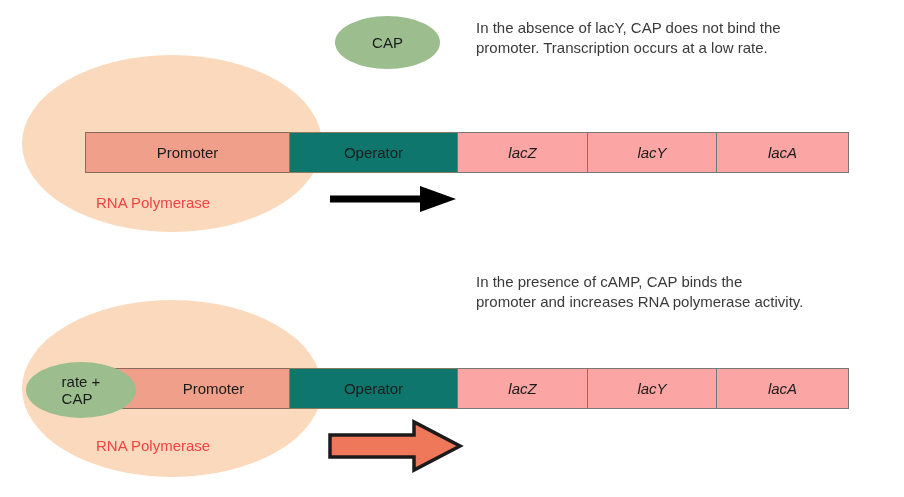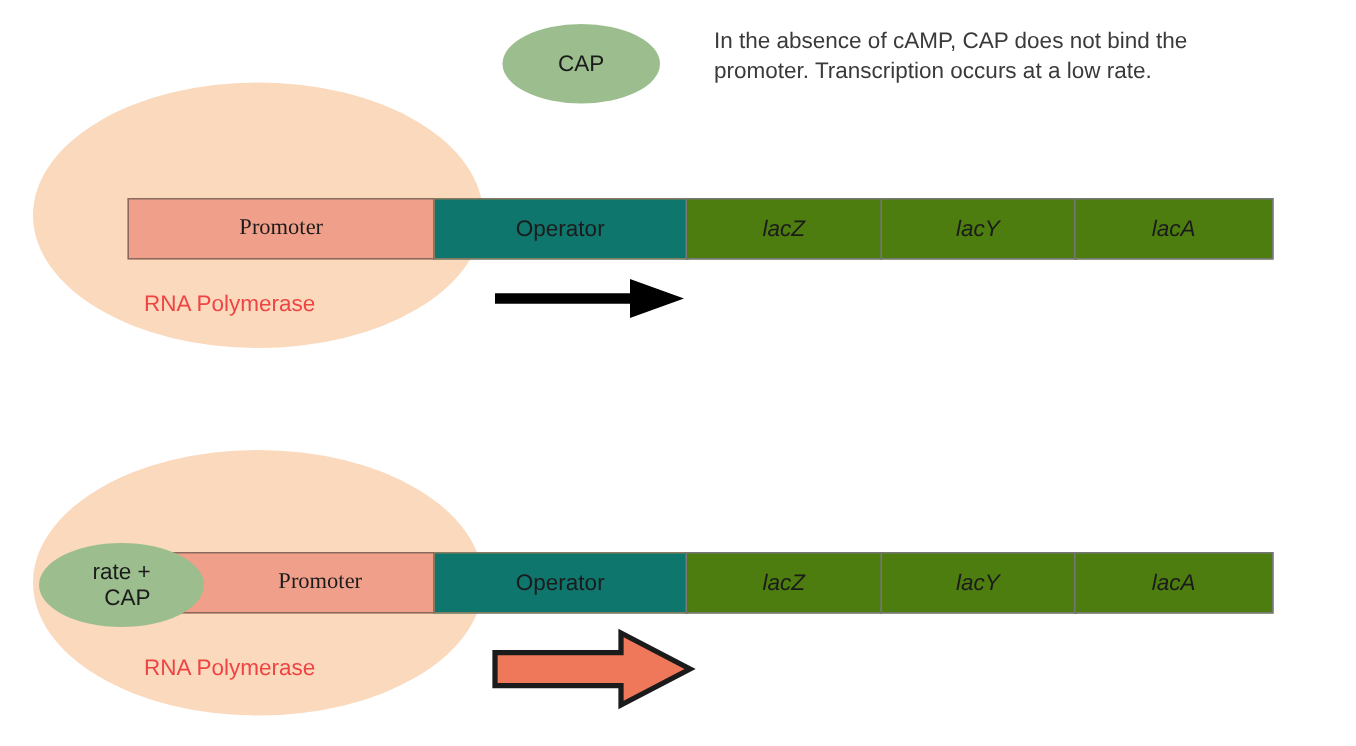--- a/index.html
+++ b/index.html
@@ -25,21 +25,21 @@
     border-radius: 50%;
   }
 
   
   .protein-oval {
     background: #9CBE8E;
     border-radius: 50%;
     display: flex;
     align-items: center;
     justify-content: center;
-    text-align: right;
+    text-align: left;
     color: #1b1b1b;
     font-size: 15px;
     line-height: 17px;
   }
 
   
   .operon-bar {
     display: flex;
     align-items: stretch;
     box-sizing: border-box;
@@ -47,31 +47,31 @@
   .segment {
     box-sizing: border-box;
     border: 1.5px solid #6e6e6e;
     display: flex;
     align-items: center;
     justify-content: center;
     font-size: 15px;
     color: #1b1b1b;
     margin-left: -1.5px;
   }
-  .segment:first-child { margin-left: 0; font-family: Liberation Serif, serif; }
+  .segment:first-child { margin-left: 0; }
   .segment.promoter {
     background: #F0A08A;
     border-color: #8a6a5e;
   }
   .segment.operator {
     background: #0f766e;
     border-color: #8a7a5e;
   }
   .segment.gene {
-    background: #4d7c0f;
+    background: #fca5a5;
     border-color: #777777;
     font-style: italic;
   }
 
   
   .blob-label {
     font-size: 15px;
     color: #ef4444;
     white-space: nowrap;
   }
@@ -92,21 +92,21 @@
 <body>
 
 <div id="canvas">
 
   <div class="abs polymerase-blob" style="left:22px; top:55px; width:300px; height:177px;"></div>
 
   <div class="abs protein-oval" style="left:335px; top:16px; width:105px; height:53px;">
     <span>CAP</span>
   </div>
 
-  <div class="abs description" style="left:476px; top:18px; width:330px;">In the absence of cAMP, CAP does not bind the promoter. Transcription occurs at a low rate.</div>
+  <div class="abs description" style="left:476px; top:18px; width:330px;">In the absence of lacY, CAP does not bind the promoter. Transcription occurs at a low rate.</div>
 
   <div class="abs operon-bar" style="left:85px; top:132px; width:765px; height:41px;">
     <div class="segment promoter" style="width:205px;">
       <span>Promoter</span>
     </div>
     <div class="segment operator" style="width:170px;">
       <span>Operator</span>
     </div>
     <div class="segment gene" style="width:131px;">
       <span>lacZ</span>
@@ -119,20 +119,21 @@
     </div>
   </div>
 
   <div class="abs blob-label" style="left:96px; top:194px;">RNA Polymerase</div>
 
   <svg class="abs arrow-thin" style="left:328px; top:182px;" width="132" height="34" viewBox="0 0 132 34">
     <line x1="2" y1="17" x2="100" y2="17" stroke="#000000" stroke-width="7"></line>
     <polygon points="92,4 128,17 92,30" fill="#000000"></polygon>
   </svg>
 
+  <div class="abs description" style="left:476px; top:272px; width:330px;">In the presence of cAMP, CAP binds the promoter and increases RNA polymerase activity.</div>
 
   <div class="abs polymerase-blob" style="left:22px; top:300px; width:300px; height:177px;"></div>
 
   <div class="abs operon-bar" style="left:85px; top:368px; width:765px; height:41px;">
     <div class="segment promoter" style="width:205px;">
       <span style="margin-left:52px;">Promoter</span>
     </div>
     <div class="segment operator" style="width:170px;">
       <span>Operator</span>
     </div>

